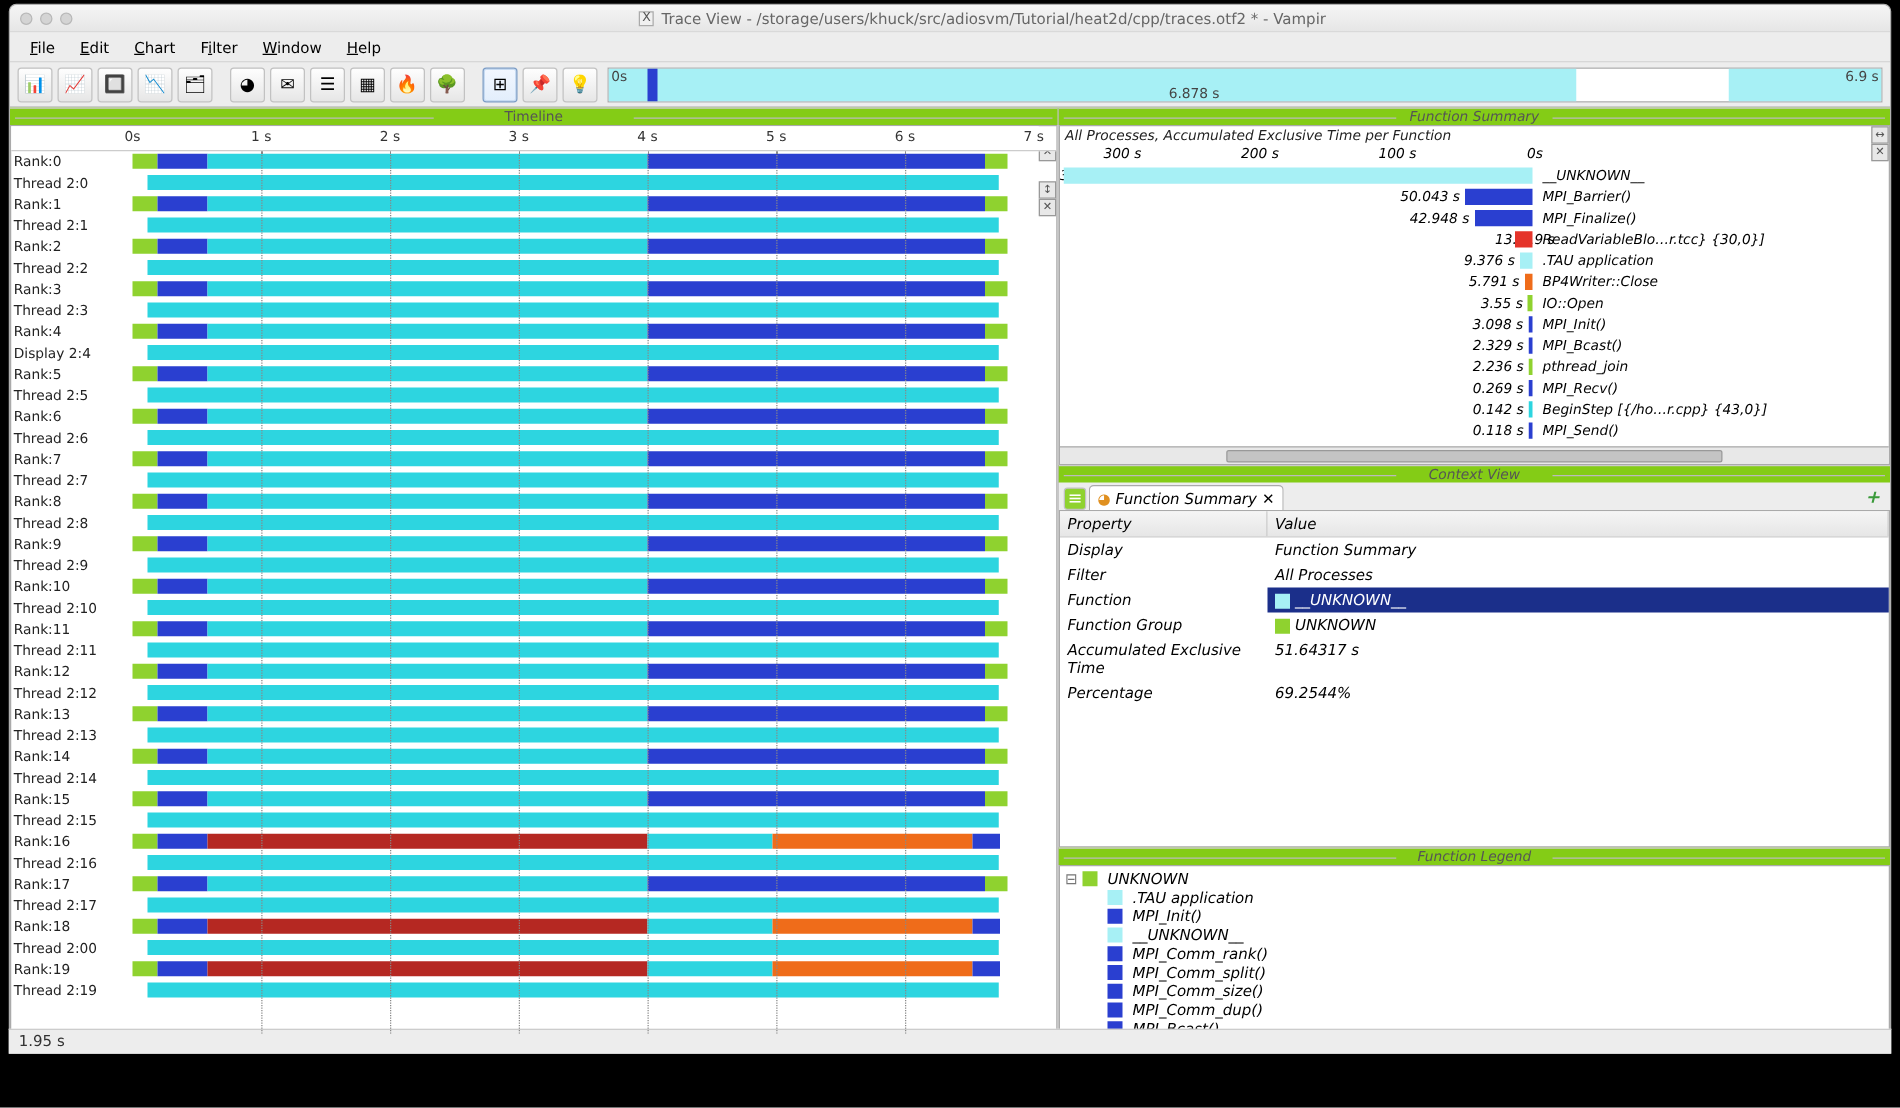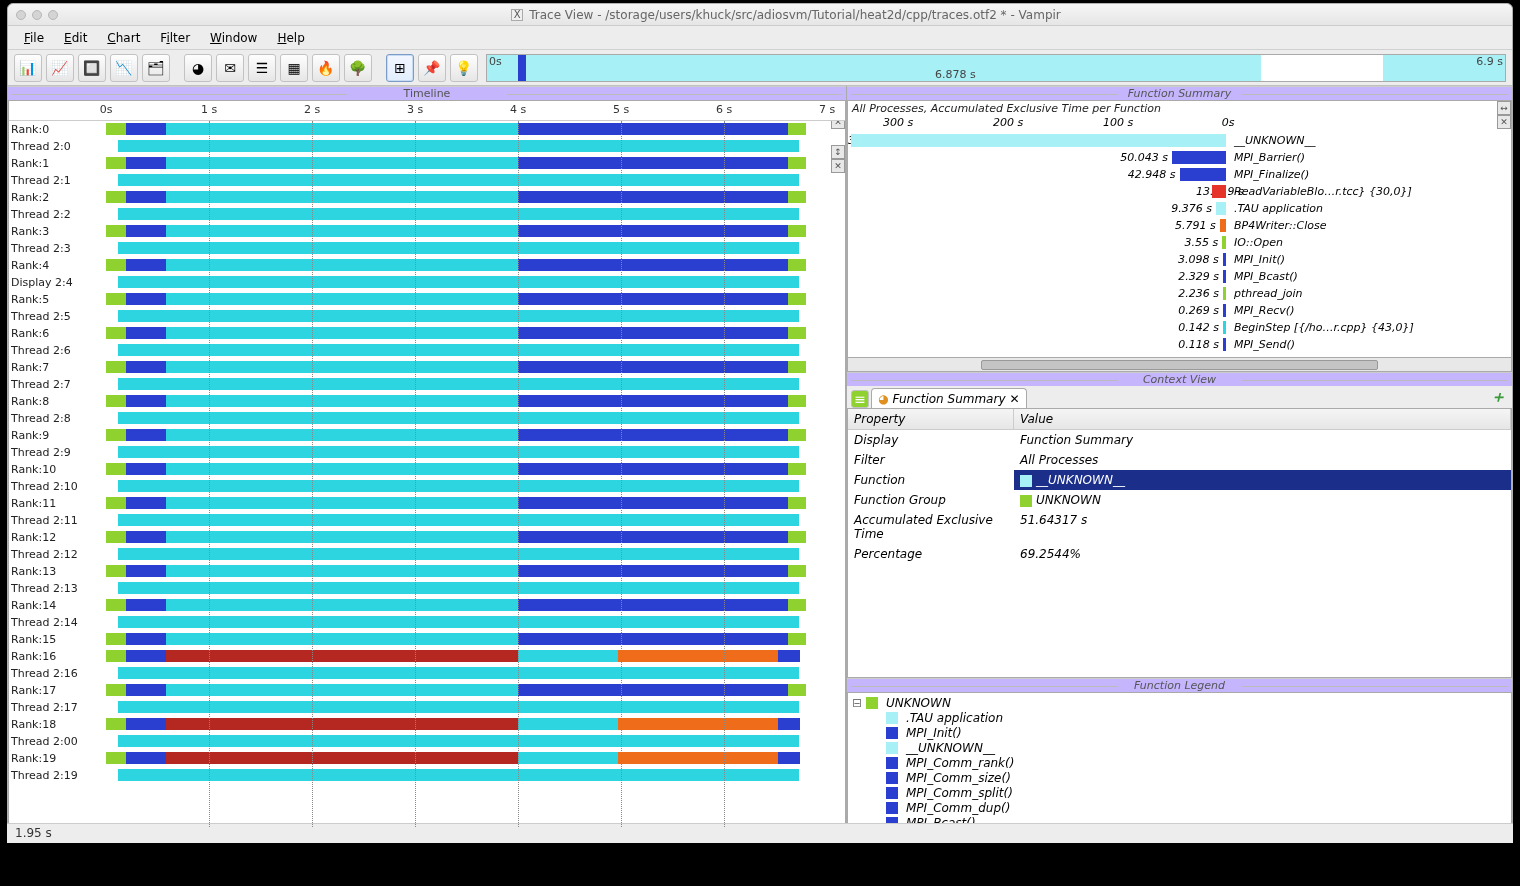--- a/index.html
+++ b/index.html
@@ -16,21 +16,21 @@
 .toolbar { height: 36px; background: #ededed; display: flex; align-items: center; padding: 2px 6px; gap: 4px; border-bottom: 1px solid #c0c0c0; }
 .tbtn { width: 28px; height: 28px; background: linear-gradient(#fefefe,#e6e6e6); border: 1px solid #c2c2c2; border-radius: 3px; display:flex; align-items:center; justify-content:center; font-size: 14px; line-height:1; }
 .tbtn.sel { border-color:#7a9cc6; box-shadow: inset 0 0 0 1px #c7dbf2; background: linear-gradient(#f2f7ff,#e2eefc); }
 .tsep { width:6px; }
 .overview { flex:1; height:28px; background:#fff; border:1px solid #aaa; position:relative; margin-left:4px; }
 .overview .ovband { position:absolute; height:100%; }
 .overview .label { position:absolute; font-size:11px; color:#444; }
 .body { flex:1; display:flex; min-height:0; }
 .left { width:839px; display:flex; flex-direction:column; border-right:1px solid #aaa; }
 .right { flex:1; display:flex; flex-direction:column;font-style:italic; }
-.panel-title { height:14px; font-size:11px; color:#555; text-align:center; background:#c4b5fd; border-top:1px solid #ccc; position:relative; }
+.panel-title { height:14px; font-size:11px; color:#555; text-align:center; background:#84cc16; border-top:1px solid #ccc; position:relative; }
 .panel-title::before, .panel-title::after { content:""; position:absolute; top:7px; height:1px; background:#bbb; width:40%; }
 .panel-title::before { left:4px; } .panel-title::after { right:4px; }
 .timeline-pane { flex:1; display:flex; flex-direction:column; background:#fff; border:1px solid #aaa; min-height:0; position:relative;}
 .time-axis { height:20px; border-bottom:1px solid #ccc; position:relative; background:#fff; }
 .time-axis span { position:absolute; font-size:11px; top:2px; transform:translateX(-50%); color:#333;}
 .tl-body { flex:1; overflow:hidden; position:relative; }
 .row { height:17px; display:flex; align-items:center; position:relative; }
 .row .rlabel { width:98px; padding-left:2px; font-size:11px; color:#222; z-index:2; background:transparent;}
 .row .bar { position:absolute; height:12px; top:2px; }
 .sidebtns { position:absolute; right:0; top:0; display:flex; flex-direction:column; }
@@ -331,20 +331,24 @@
             </div>
             <div class="row">
               <div class="rlabel">Rank:15</div>
               <div class="bar c-green" style="left: 97px; width: 20px;"></div>
               <div class="bar c-blue" style="left: 117px; width: 40px;"></div>
               <div class="bar c-cyan" style="left: 157px; width: 352px;"></div>
               <div class="bar c-blue" style="left: 509px; width: 270px;"></div>
               <div class="bar c-green" style="left: 779px; width: 18px;"></div>
             </div>
             <div class="row">
+              <div class="rlabel">Thread 2:15</div>
+              <div class="bar c-cyan" style="left: 109px; width: 681px;"></div>
+            </div>
+            <div class="row">
               <div class="rlabel">Rank:16</div>
               <div class="bar c-green" style="left: 97px; width: 20px;"></div>
               <div class="bar c-blue" style="left: 117px; width: 40px;"></div>
               <div class="bar c-dred" style="left: 157px; width: 352px;"></div>
               <div class="bar c-cyan" style="left: 509px; width: 100px;"></div>
               <div class="bar c-orange" style="left: 609px; width: 160px;"></div>
               <div class="bar c-blue" style="left: 769px; width: 22px;"></div>
             </div>
             <div class="row">
               <div class="rlabel">Thread 2:16</div>
@@ -545,25 +549,25 @@
             <div class="lrow" style="padding-left: 34px;">
               <span class="sq c-lcyan"></span>
               <span>__UNKNOWN__</span>
             </div>
             <div class="lrow" style="padding-left: 34px;">
               <span class="sq c-blue"></span>
               <span>MPI_Comm_rank()</span>
             </div>
             <div class="lrow" style="padding-left: 34px;">
               <span class="sq c-blue"></span>
+              <span>MPI_Comm_split()</span>
+            </div>
+            <div class="lrow" style="padding-left: 34px;">
+              <span class="sq c-blue"></span>
               <span>MPI_Comm_size()</span>
-            </div>
-            <div class="lrow" style="padding-left: 34px;">
-              <span class="sq c-blue"></span>
-              <span>MPI_Comm_split()</span>
             </div>
             <div class="lrow" style="padding-left: 34px;">
               <span class="sq c-blue"></span>
               <span>MPI_Comm_dup()</span>
             </div>
             <div class="lrow" style="padding-left: 34px;">
               <span class="sq c-blue"></span>
               <span>MPI_Bcast()</span>
             </div>
           </div>

